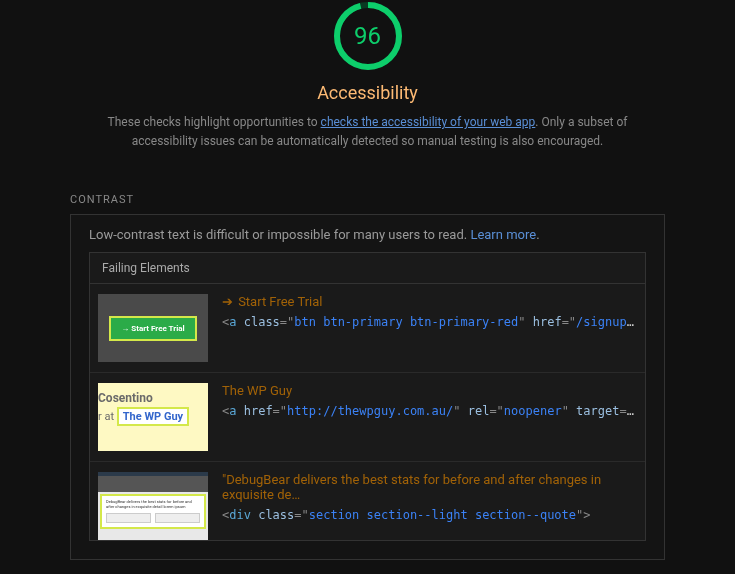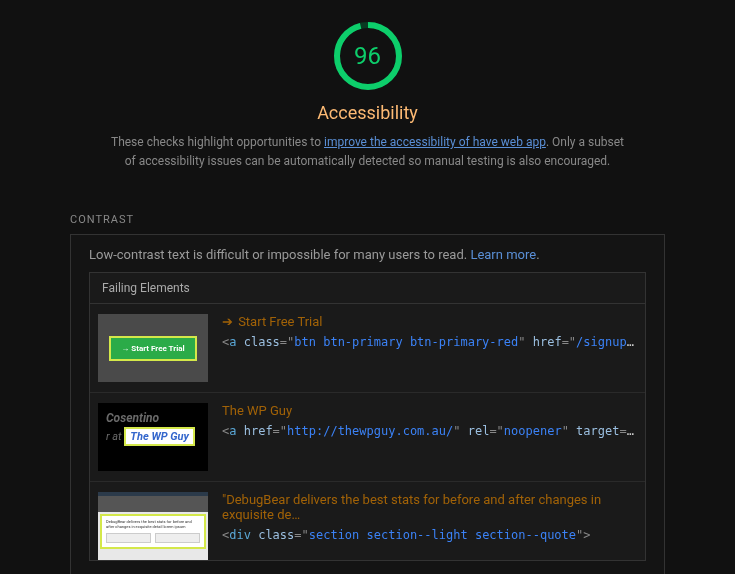--- a/index.html
+++ b/index.html
@@ -13,21 +13,20 @@
     overflow: hidden;
   }
   .page { width: 100%; padding: 0; }
 
   
   .score-area {
     display: flex;
     flex-direction: column;
     align-items: center;
     padding-top: 0px;
-    margin-top: 20px;
   }
   .gauge {
     position: relative;
     width: 72px;
     height: 72px;
   }
   .gauge svg { transform: rotate(-90deg); }
   .gauge-score {
     position: absolute;
     inset: 0;
@@ -115,21 +114,21 @@
   }
   .thumb1 { background: #4a4a4a; display:flex; align-items:center; justify-content:center; }
   .thumb1 .btn {
     background: #2bab48;
     border: 2px solid #d4e84a;
     color: #ffffff;
     font-size: 8px;
     font-weight: bold;
     padding: 6px 10px;
   }
-  .thumb2 { background: #000000; padding: 8px 8px; font-style: italic; }
+  .thumb2 { background: #fef9c3; padding: 8px 0; }
   .thumb2 .line1 { color: #6a6a6a; font-weight:bold; font-size: 12px; }
   .thumb2 .line2 { color: #6a6a6a; font-size: 11px; margin-top:2px; }
   .thumb2 .highlight {
     display:inline-block;
     background:#fff;
     border:2px solid #d4e84a;
     color:#3366cc;
     font-weight:bold;
     padding:1px 4px;
     font-size:11px;
@@ -166,21 +165,21 @@
   <div class="score-area">
     <div class="gauge">
       <svg width="72" height="72" viewBox="0 0 72 72">
         <circle cx="36" cy="36" r="31" fill="none" stroke="#083a22" stroke-width="6"></circle>
         <circle id="gauge-arc" cx="36" cy="36" r="31" fill="none" stroke="#0dce6b" stroke-width="6" stroke-dasharray="194.78" stroke-dashoffset="7.79" stroke-linecap="butt"></circle>
       </svg>
       <div class="gauge-score">96</div>
     </div>
     <div class="category-title">Accessibility</div>
     <div class="category-desc">
-      <span>These checks highlight opportunities to </span><a href="#">improve the accessibility of have web app</a><span>. Only a subset of accessibility issues can be automatically detected so manual testing is also encouraged.</span>
+      <span>These checks highlight opportunities to </span><a href="#">checks the accessibility of your web app</a><span>. Only a subset of accessibility issues can be automatically detected so manual testing is also encouraged.</span>
     </div>
   </div>
 
   <div class="content">
     <div class="section-label">CONTRAST</div>
 
     <div class="audit">
 
       <div class="audit-body">
         <div class="audit-desc">

